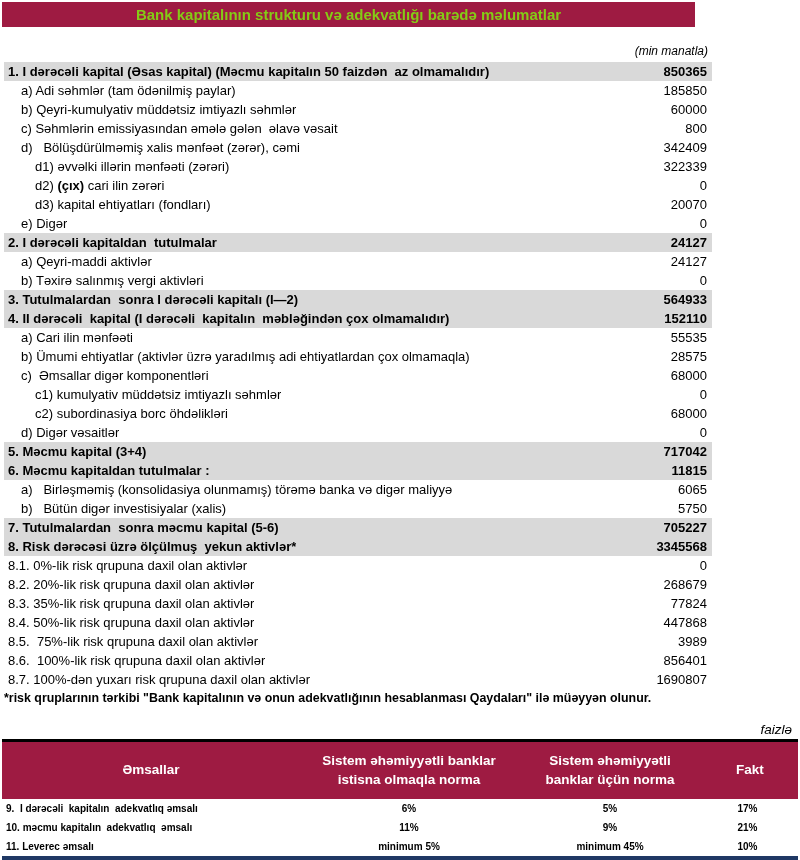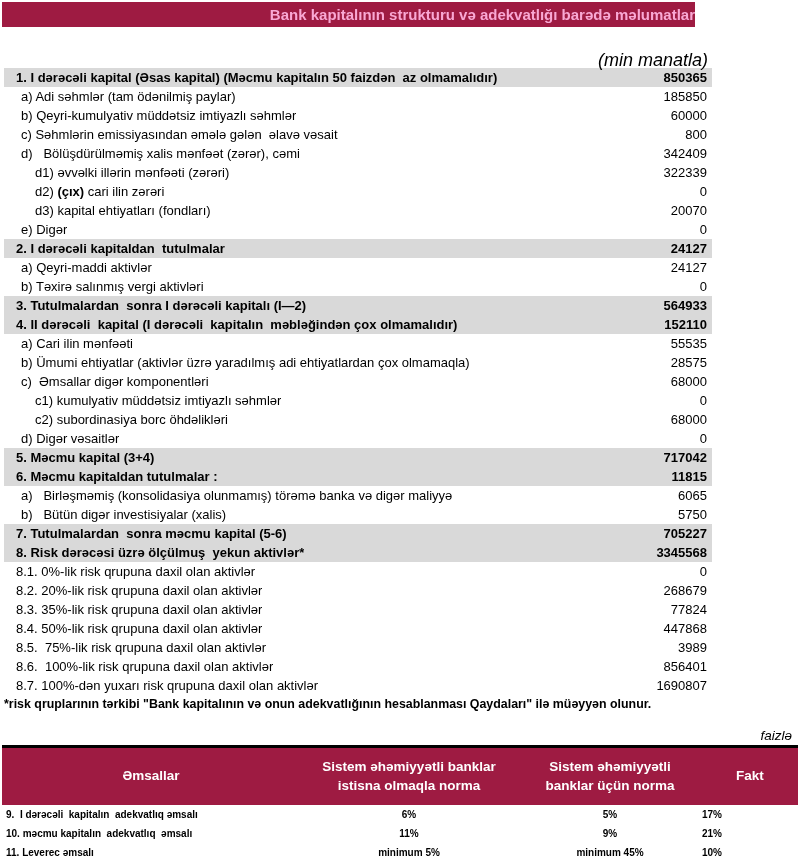--- a/index.html
+++ b/index.html
@@ -1,40 +1,40 @@
 <!DOCTYPE html>
 <html><head>
 <meta charset="utf-8">
 <style>
   html,body{margin:0;padding:0;background:#fff;}
   .page{position:relative;width:800px;height:860px;background:#fff;overflow:hidden;
         font-family:"Liberation Sans",sans-serif;color:#000;}
-  .title-bar{margin:2px 0 0 2px;width:693px;height:25px;background:#9E1B42;color:#f9a8d4;
-        font-weight:bold;font-size:15px;text-align:right;line-height:25px;}
-  .unit-note{width:708px;text-align:right;font-style:italic;font-size:18px;height:16px;margin-top:23px;}
+  .title-bar{margin:2px 0 0 2px;width:693px;height:25px;background:#9E1B42;color:#84cc16;
+        font-weight:bold;font-size:15px;text-align:center;line-height:25px;}
+  .unit-note{width:708px;text-align:right;font-style:italic;font-size:12px;height:16px;margin-top:17px;}
   .capital-table{margin-left:4px;width:708px;margin-top:2px;}
   .row{display:flex;justify-content:space-between;align-items:center;height:19px;font-size:13px;}
   .row .lbl{white-space:pre;overflow:hidden;}
   .row .val{padding-right:5px;text-align:right;}
   .section{background:#D9D9D9;font-weight:bold;}
-  .i0{padding-left:12px;}
+  .i0{padding-left:4px;}
   .i1{padding-left:17px;}
   .i2{padding-left:31px;}
   .b{font-weight:bold;}
   .footnote{font-weight:bold;font-size:12.4px;height:17px;padding-top:2px;white-space:pre;width:796px;}
   .faizle{width:792px;margin-top:14px;font-size:13.5px;font-style:italic;}
   .ratios-table{margin-left:2px;width:796px;border-top:3px solid #000;margin-top:1px;}
   .r-head{display:grid;grid-template-columns:298px 218px 184px 96px;background:#9E1B42;color:#fff;
         font-weight:bold;min-height:57px;align-items:center;text-align:center;font-size:13.5px;line-height:1.35;}
   .r-head .hc{padding:2px 6px;}
   .r-row{display:grid;grid-template-columns:298px 218px 184px 96px;font-weight:bold;height:19px;
         align-items:center;font-size:10px;}
   .r-row .c0{text-align:left;padding-left:4px;white-space:pre;}
   .r-row .c1,.r-row .c2{text-align:center;}
-  .r-row .c3{text-align:left;padding-right:5px;}
+  .r-row .c3{text-align:center;padding-right:5px;}
   .bottom-bar{margin-left:2px;width:796px;height:4px;background:#1F3864;}
 </style>
 </head>
 <body>
 
 <div class="page">
 
   <div class="title-bar">Bank kapitalının strukturu və adekvatlığı barədə məlumatlar</div>
 
   <div class="unit-note">(min manatla)</div>

